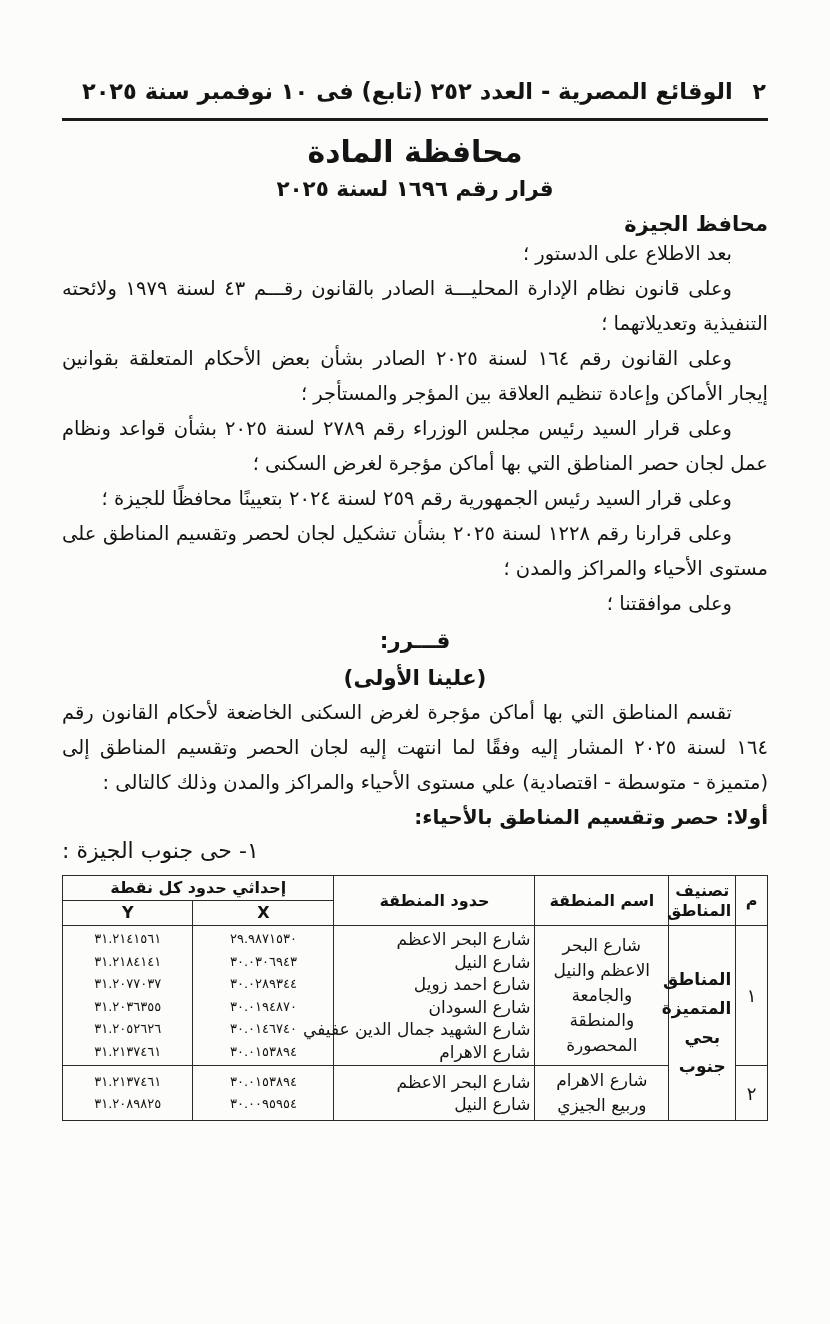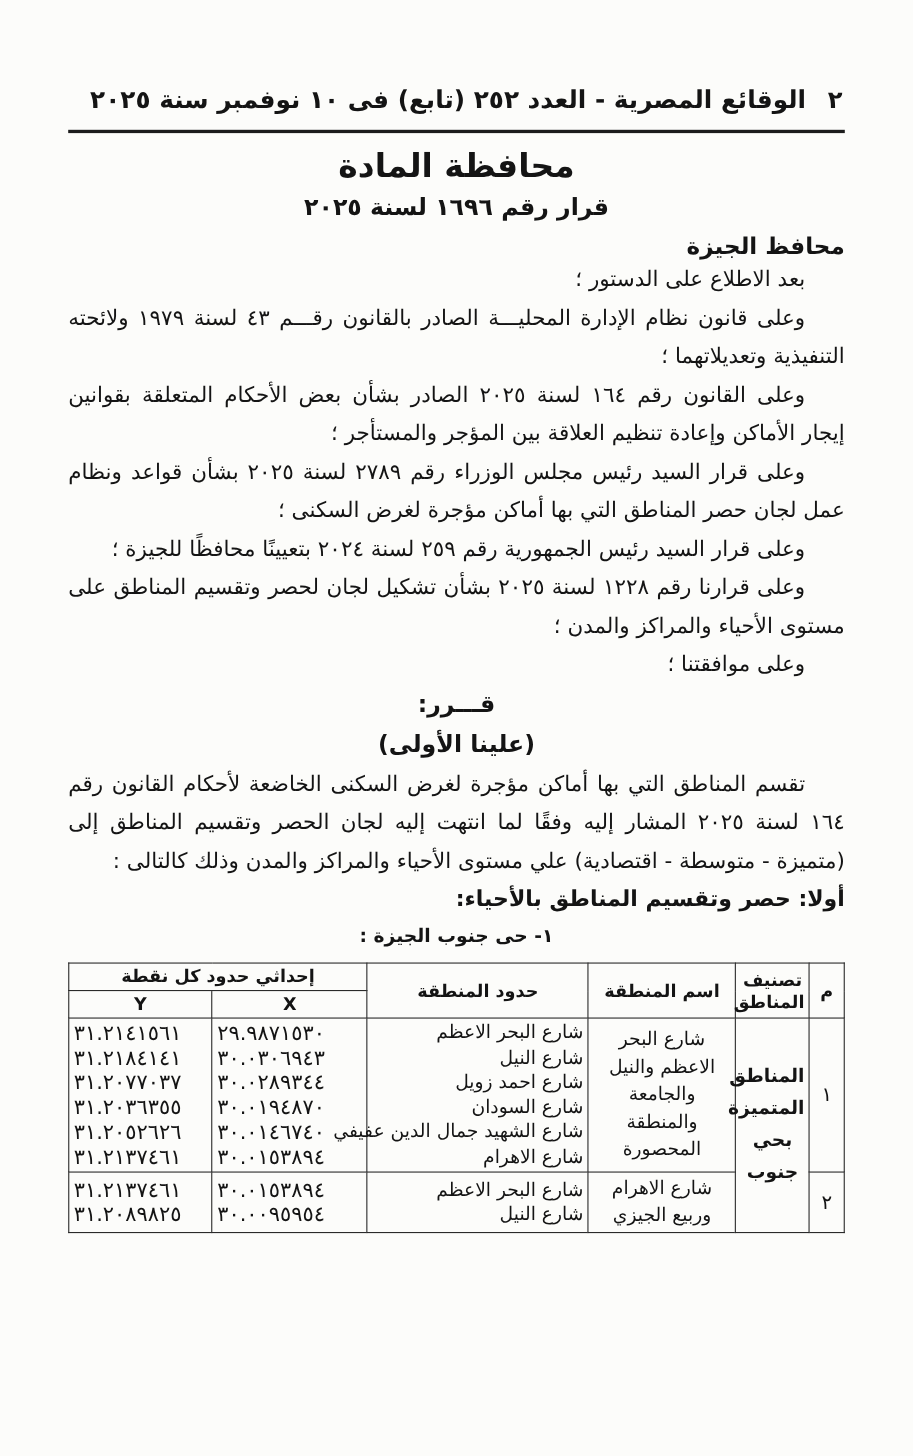--- a/index.html
+++ b/index.html
@@ -60,23 +60,23 @@
     line-height:34px;
     margin-top:3px;
   }
   .section-heading{
     font-size:20px;
     font-weight:bold;
     line-height:34px;
     text-align:right;
   }
   .district-heading{
-    font-size:17px;
-    font-weight:bold;
-    text-align:center;
+    font-size:22px;
+    font-weight:normal;
+    text-align:left;
     line-height:32px;
     margin-top:1px;
   }
   table.districts{
     width:100%;
     border-collapse:collapse;
     margin-top:8px;
     table-layout:fixed;
   }
   table.districts th, table.districts td{
@@ -108,23 +108,23 @@
   }
   td.bounds-cell{padding:6px 10px 6px 4px;}
   .bounds-line{
     font-size:17px;
     line-height:22.5px;
     text-align:right;
     white-space:nowrap;
   }
   td.coord-cell{padding:6px 2px;}
   .coord-line{
-    font-size:19px;
+    font-size:13px;
     line-height:22.5px;
-    text-align:left;
+    text-align:center;
     white-space:nowrap;
     direction:ltr;
   }
   .xy-letter{font-size:17px;}
 </style>
 </head>
 <body>
 
 <div class="page">
 

